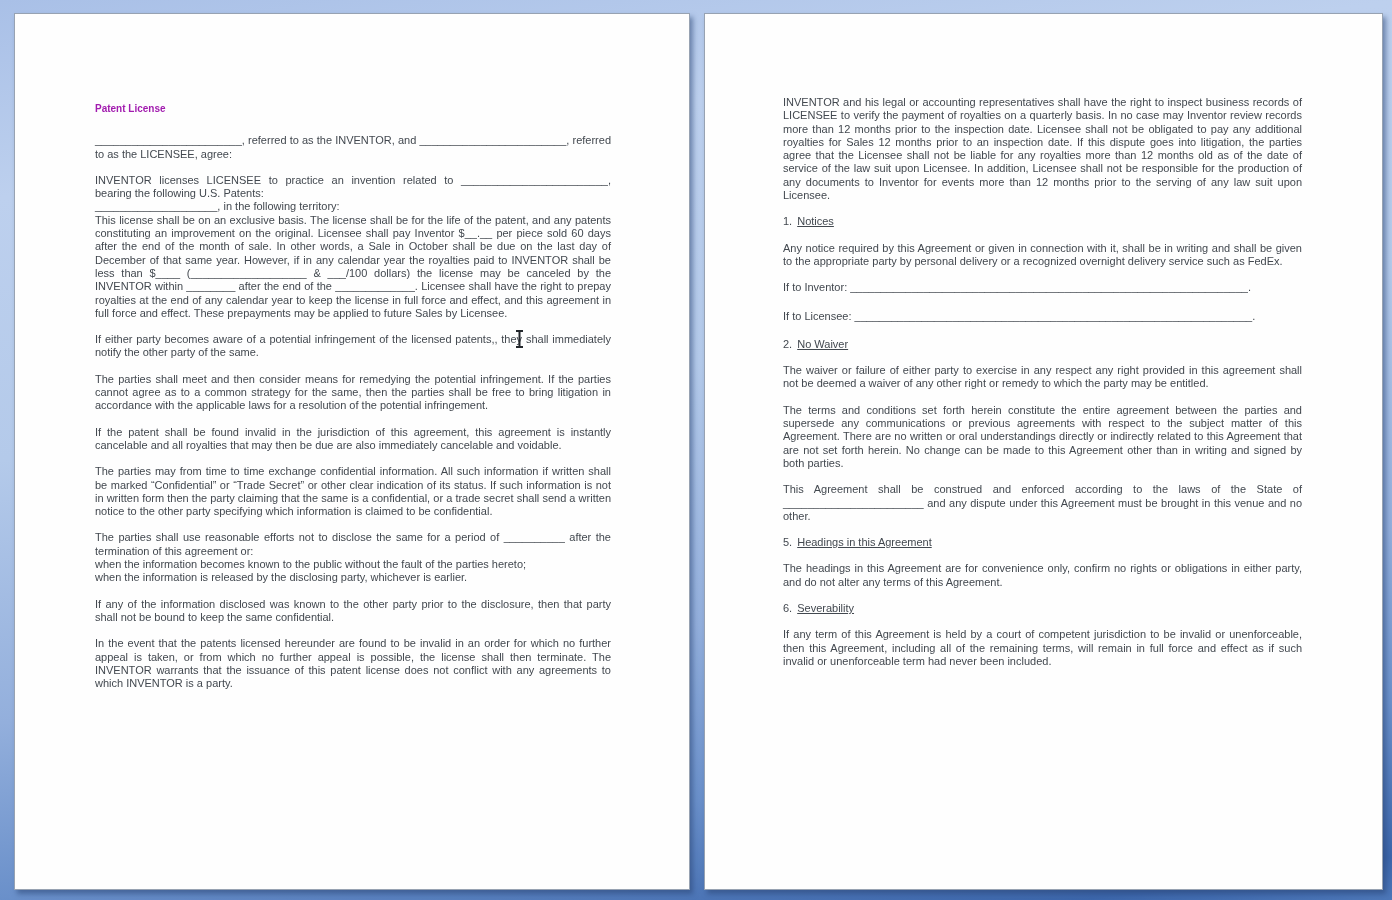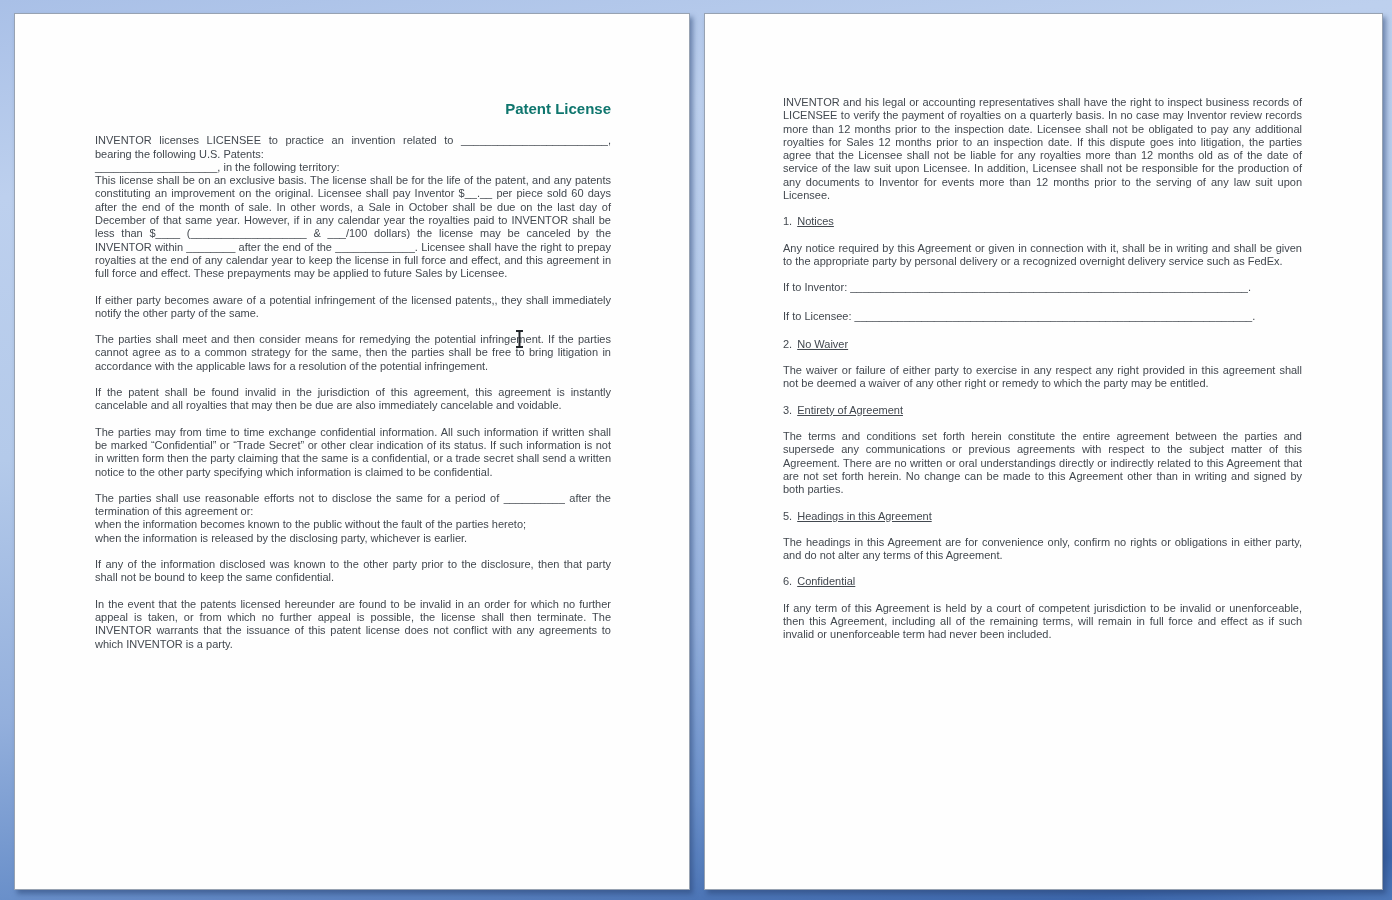--- a/index.html
+++ b/index.html
@@ -11,41 +11,42 @@
   }
   .page{
     position:absolute;top:13px;height:877px;background:#fefefe;
     border:1px solid #97a2b2;
     box-shadow:3px 4px 5px rgba(42,70,116,0.55);
     box-sizing:border-box;color:#42484f;font-size:11px;line-height:13.3px;
     overflow:hidden;
   }
   .page1{left:14px;width:676px;padding:88px 78px 30px 80px;}
   .page2{left:704px;width:679px;padding:82px 80px 30px 78px;}
-  .doc-title{text-align:right;font-size:15px;color:#0f766e;margin:0 0 19px 0;}
+  .doc-title{text-align:left;font-size:10px;color:#a21caf;margin:0 0 19px 0;}
   p.para{margin:0 0 13px 0;text-align:justify;}
   .line{margin:0;}
   .stretch{text-align:justify;text-align-last:justify;}
   .rule-line{color:#8d95a2;letter-spacing:0;margin:8px 0 17px 0;white-space:nowrap;overflow:hidden;}
   .sec-h{margin:12px 0 13px 0;}
   .sec-h .num{margin-right:5px;}
   .sec-h .u{text-decoration:underline;}
   .mt-extra{margin-top:12px;}
   .sig-line{margin:0 0 15px 0;white-space:nowrap;overflow:hidden;}
   .sig-first{margin-top:12px;}
   .ibeam{position:absolute;left:515px;top:330px;width:9px;height:18px;}
   .nd-line{margin:0;text-align:justify;}
   .nd-group{margin:0 0 13px 0;}
 </style>
 </head>
 <body>
 
 <div class="page page1">
   <h1 class="doc-title">Patent License</h1>
 
+  <p class="para">________________________, referred to as the INVENTOR, and ________________________, referred to as the LICENSEE, agree:</p>
 
   <div class="line stretch">INVENTOR licenses LICENSEE to practice an invention related to ________________________,</div>
   <div class="line">bearing the following U.S. Patents:</div>
   <div class="line">____________________, in the following territory:</div>
 
 
   <p class="para">This license shall be on an exclusive basis.  The license shall be for the life of the patent, and any patents constituting an improvement on the original.  Licensee shall pay Inventor $__.__ per piece sold 60 days after the end of the month of sale.  In other words, a Sale in October shall be due on the last day of December of that same year.  However, if in any calendar year the royalties paid to INVENTOR shall be less than $____ (___________________ &amp; ___/100 dollars) the license may be canceled by the INVENTOR within ________ after the end of the _____________.  Licensee shall have the right to prepay royalties at the end of any calendar year to keep the license in full force and effect, and this agreement in full force and effect.  These prepayments may be applied to future Sales by Licensee.</p>
   <p class="para">If either party becomes aware of a potential infringement of the licensed patents,, they shall immediately notify the other party of the same.</p>
   <p class="para">The parties shall meet and then consider means for remedying the potential infringement. If the parties cannot agree as to a common strategy for the same, then the parties shall be free to bring litigation in accordance with the applicable laws for a resolution of the potential infringement.</p>
   <p class="para">If the patent shall be found invalid in the jurisdiction of this agreement, this agreement is instantly cancelable and all royalties that may then be due are also immediately cancelable and voidable.</p>
@@ -70,33 +71,31 @@
   <p class="para">Any notice required by this Agreement or given in connection with it, shall be in writing and shall be given to the appropriate party by personal delivery or a recognized overnight delivery service such as FedEx.</p>
 
   <div class="sig-line sig-first">If to Inventor: _________________________________________________________________.</div>
   <div class="sig-line">If to Licensee: _________________________________________________________________.</div>
 
   <div class="sec-h">
     <span class="num">2.</span><span class="u">No Waiver</span>
   </div>
   <p class="para">The waiver or failure of either party to exercise in any respect any right provided in this agreement shall not be deemed a waiver of any other right or remedy to which the party may be entitled.</p>
 
-  <div class="sec-h">
-    <span class="num">3.</span><span class="u">Entirety of Agreement</span>
-  </div>
   <p class="para">The terms and conditions set forth herein constitute the entire agreement between the parties and supersede any communications or previous agreements with respect to the subject matter of this Agreement.   There are no written or oral understandings directly or indirectly related to this Agreement that are not set forth herein.  No change can be made to this Agreement other than in writing and signed by both parties.</p>
 
+  <p class="para">This Agreement shall be construed and enforced according to the laws of the State of _______________________ and any dispute under this Agreement must be brought in this venue and no other.</p>
 
   <div class="sec-h">
     <span class="num">5.</span><span class="u">Headings in this Agreement</span>
   </div>
   <p class="para">The headings in this Agreement are for convenience only, confirm no rights or obligations in either party, and do not alter any terms of this Agreement.</p>
 
   <div class="sec-h">
-    <span class="num">6.</span><span class="u">Confidential</span>
+    <span class="num">6.</span><span class="u">Severability</span>
   </div>
   <p class="para">If any term of this Agreement is held by a court of competent jurisdiction to be invalid or unenforceable, then this Agreement, including all of the remaining terms, will remain in full force and effect as if such invalid or unenforceable term had never been included.</p>
 
 </div>
 
 <div class="ibeam">
   <svg width="9" height="18" viewBox="0 0 9 18">
     <rect x="1" y="0" width="7" height="2" fill="#23272c"></rect>
     <rect x="3.5" y="2" width="2" height="14" fill="#23272c"></rect>
     <rect x="1" y="16" width="7" height="2" fill="#23272c"></rect>

